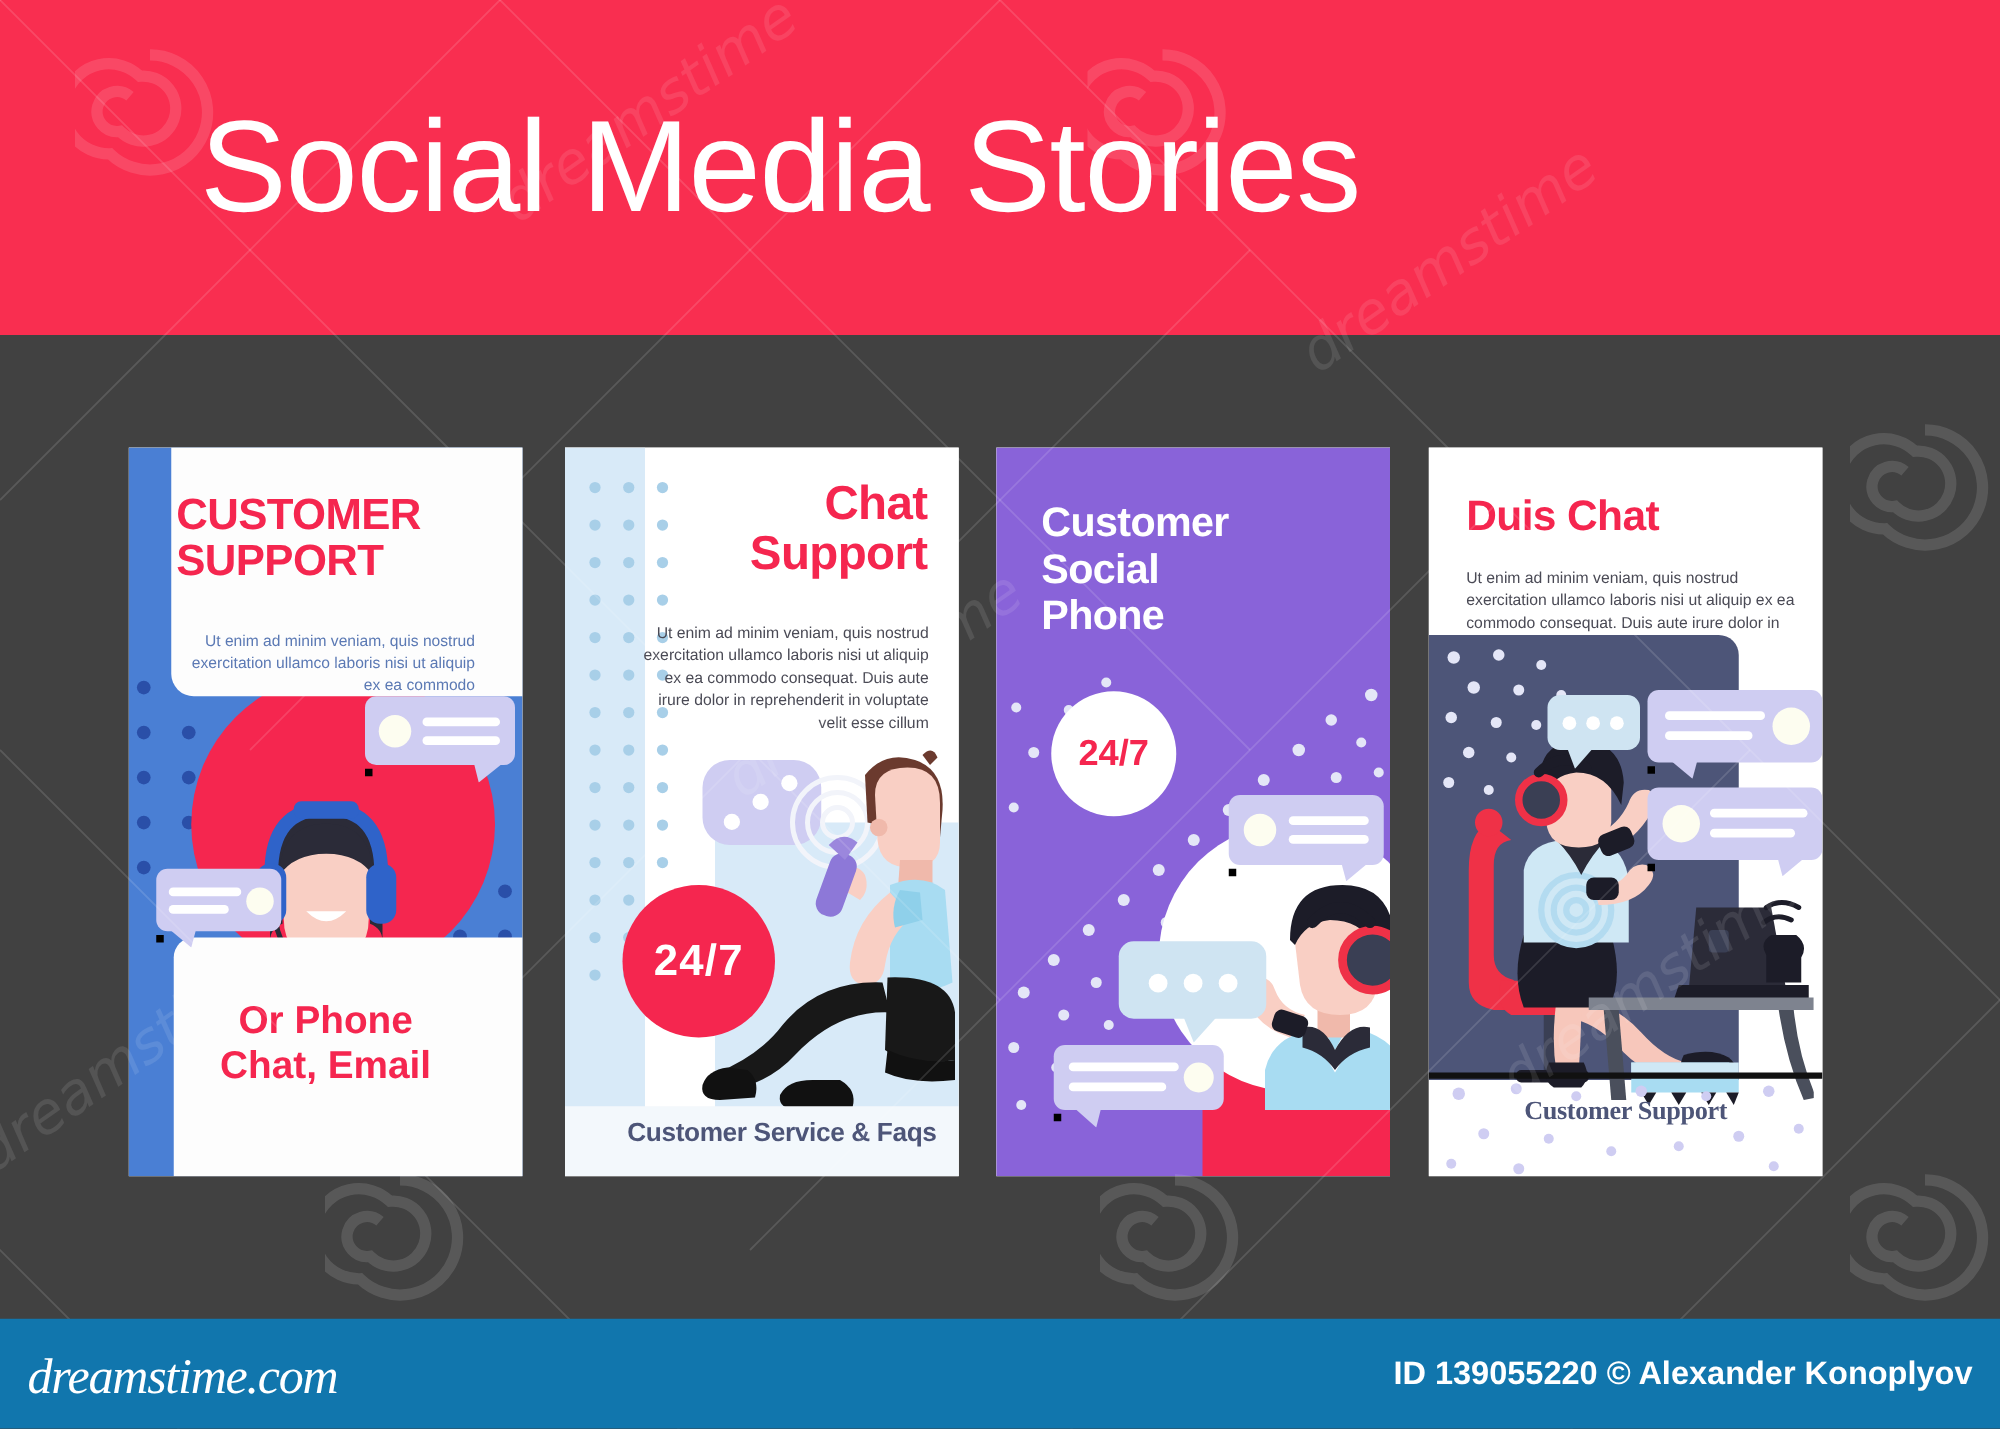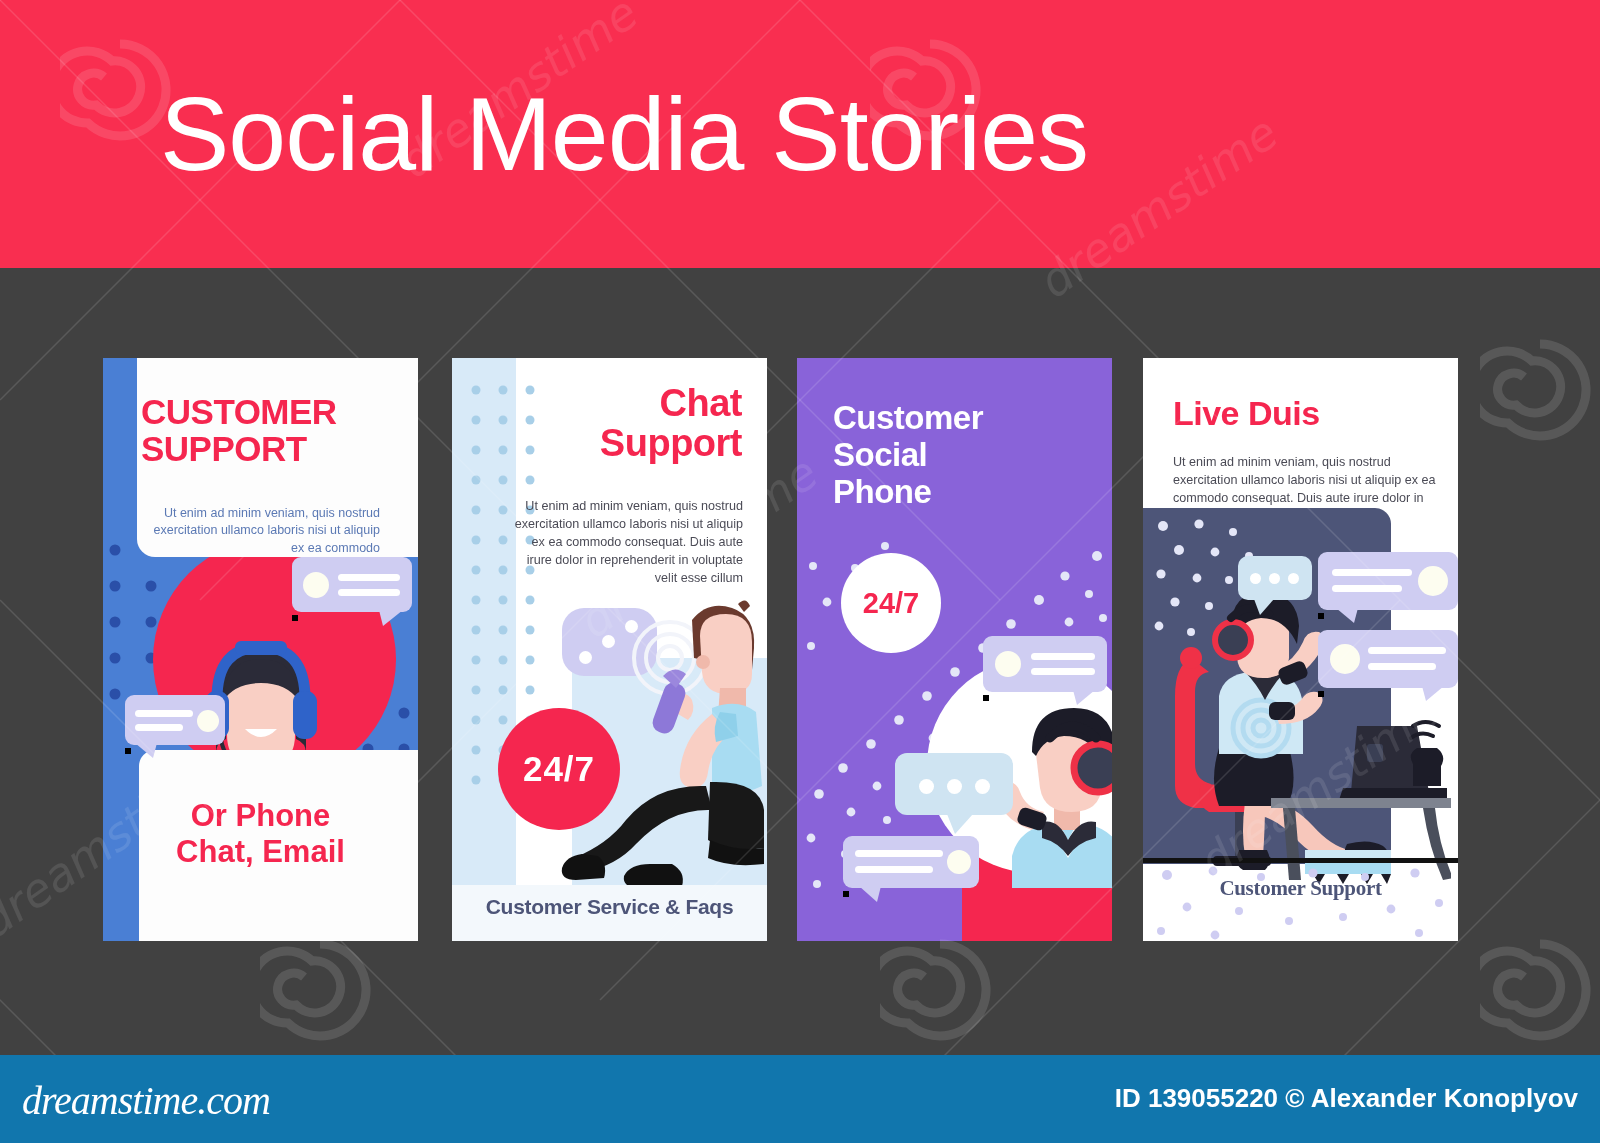--- a/index.html
+++ b/index.html
@@ -87,21 +87,21 @@
   #card2 .bg-white { left:0; top:0; width:315px; height:583px; background:#ffffff; }
   #card2 .lightband { left:0; top:0; width:64px; height:540px; background:#d8eaf8; }
   #card2 .floor { left:0; top:527px; width:315px; height:56px; background:#f3f8fc; }
   #card2 .red-circle {
     left:46px; top:350px; width:122px; height:122px; background:#f5264f; border-radius:50%;
     display:flex; align-items:center; justify-content:center;
   }
   #card2 .red-circle span { color:#fff; font-weight:bold; font-size:35px; letter-spacing:1px; }
   #card2 .title { left: 40px; top: 26px; width: 250px; text-align: right; }
   #card2 .sub   { left: 60px; top: 140px; width: 231px; text-align: right; }
-  #card2 .foot  { left:0; top:537px; width:315px; text-align:center; }
+  #card2 .foot  { left:16px; top:537px; width:315px; text-align:center; }
 
   
   #card3 .bg-purple { left:0; top:0; width:315px; height:583px; background:#8963d9; }
   #card3 .red-block { left:165px; top:430px; width:150px; height:153px; background:#f5264f; }
   #card3 .white-circle-247 {
     left:44px; top:195px; width:100px; height:100px; background:#fff; border-radius:50%;
     display:flex; align-items:center; justify-content:center;
   }
   #card3 .white-circle-247 span { color:#f5264f; font-weight:bold; font-size:29px; }
   #card3 .big-white-circle {
@@ -596,21 +596,21 @@
             <circle cx="238" cy="46" r="4.4"></circle>
           <circle cx="286" cy="40" r="4"></circle>
             <circle cx="190" cy="54" r="4"></circle>
             <circle cx="136" cy="58" r="4"></circle>
           <circle cx="8" cy="68" r="4"></circle>
             <circle cx="62" cy="72" r="4.4"></circle>
             <circle cx="266" cy="70" r="4"></circle>
         </g>
       </svg>
 
-      <div class="abs title h-red" style="font-size:34px">Live Duis</div>
+      <div class="abs title h-red" style="font-size:34px">Duis Chat</div>
       <div class="abs sub body-gray">Ut enim ad minim veniam, quis nostrud exercitation ullamco laboris nisi ut aliquip ex ea commodo consequat. Duis aute irure dolor in</div>
       <div class="abs foot foot-navy">Customer Support</div>
     </div>
 
   </div>
 
   <svg class="wm-lines">
     <g stroke="rgba(255,255,255,0.13)" stroke-width="1.5" fill="none">
       <path d="M-200 200 L400 -400 M0 400 L600 -200 M200 600 L800 0 M400 800 L1000 200
                M600 1000 L1200 400 M800 1200 L1400 600 M1000 1400 L1600 800 M1200 1600 L1800 1000"></path>

